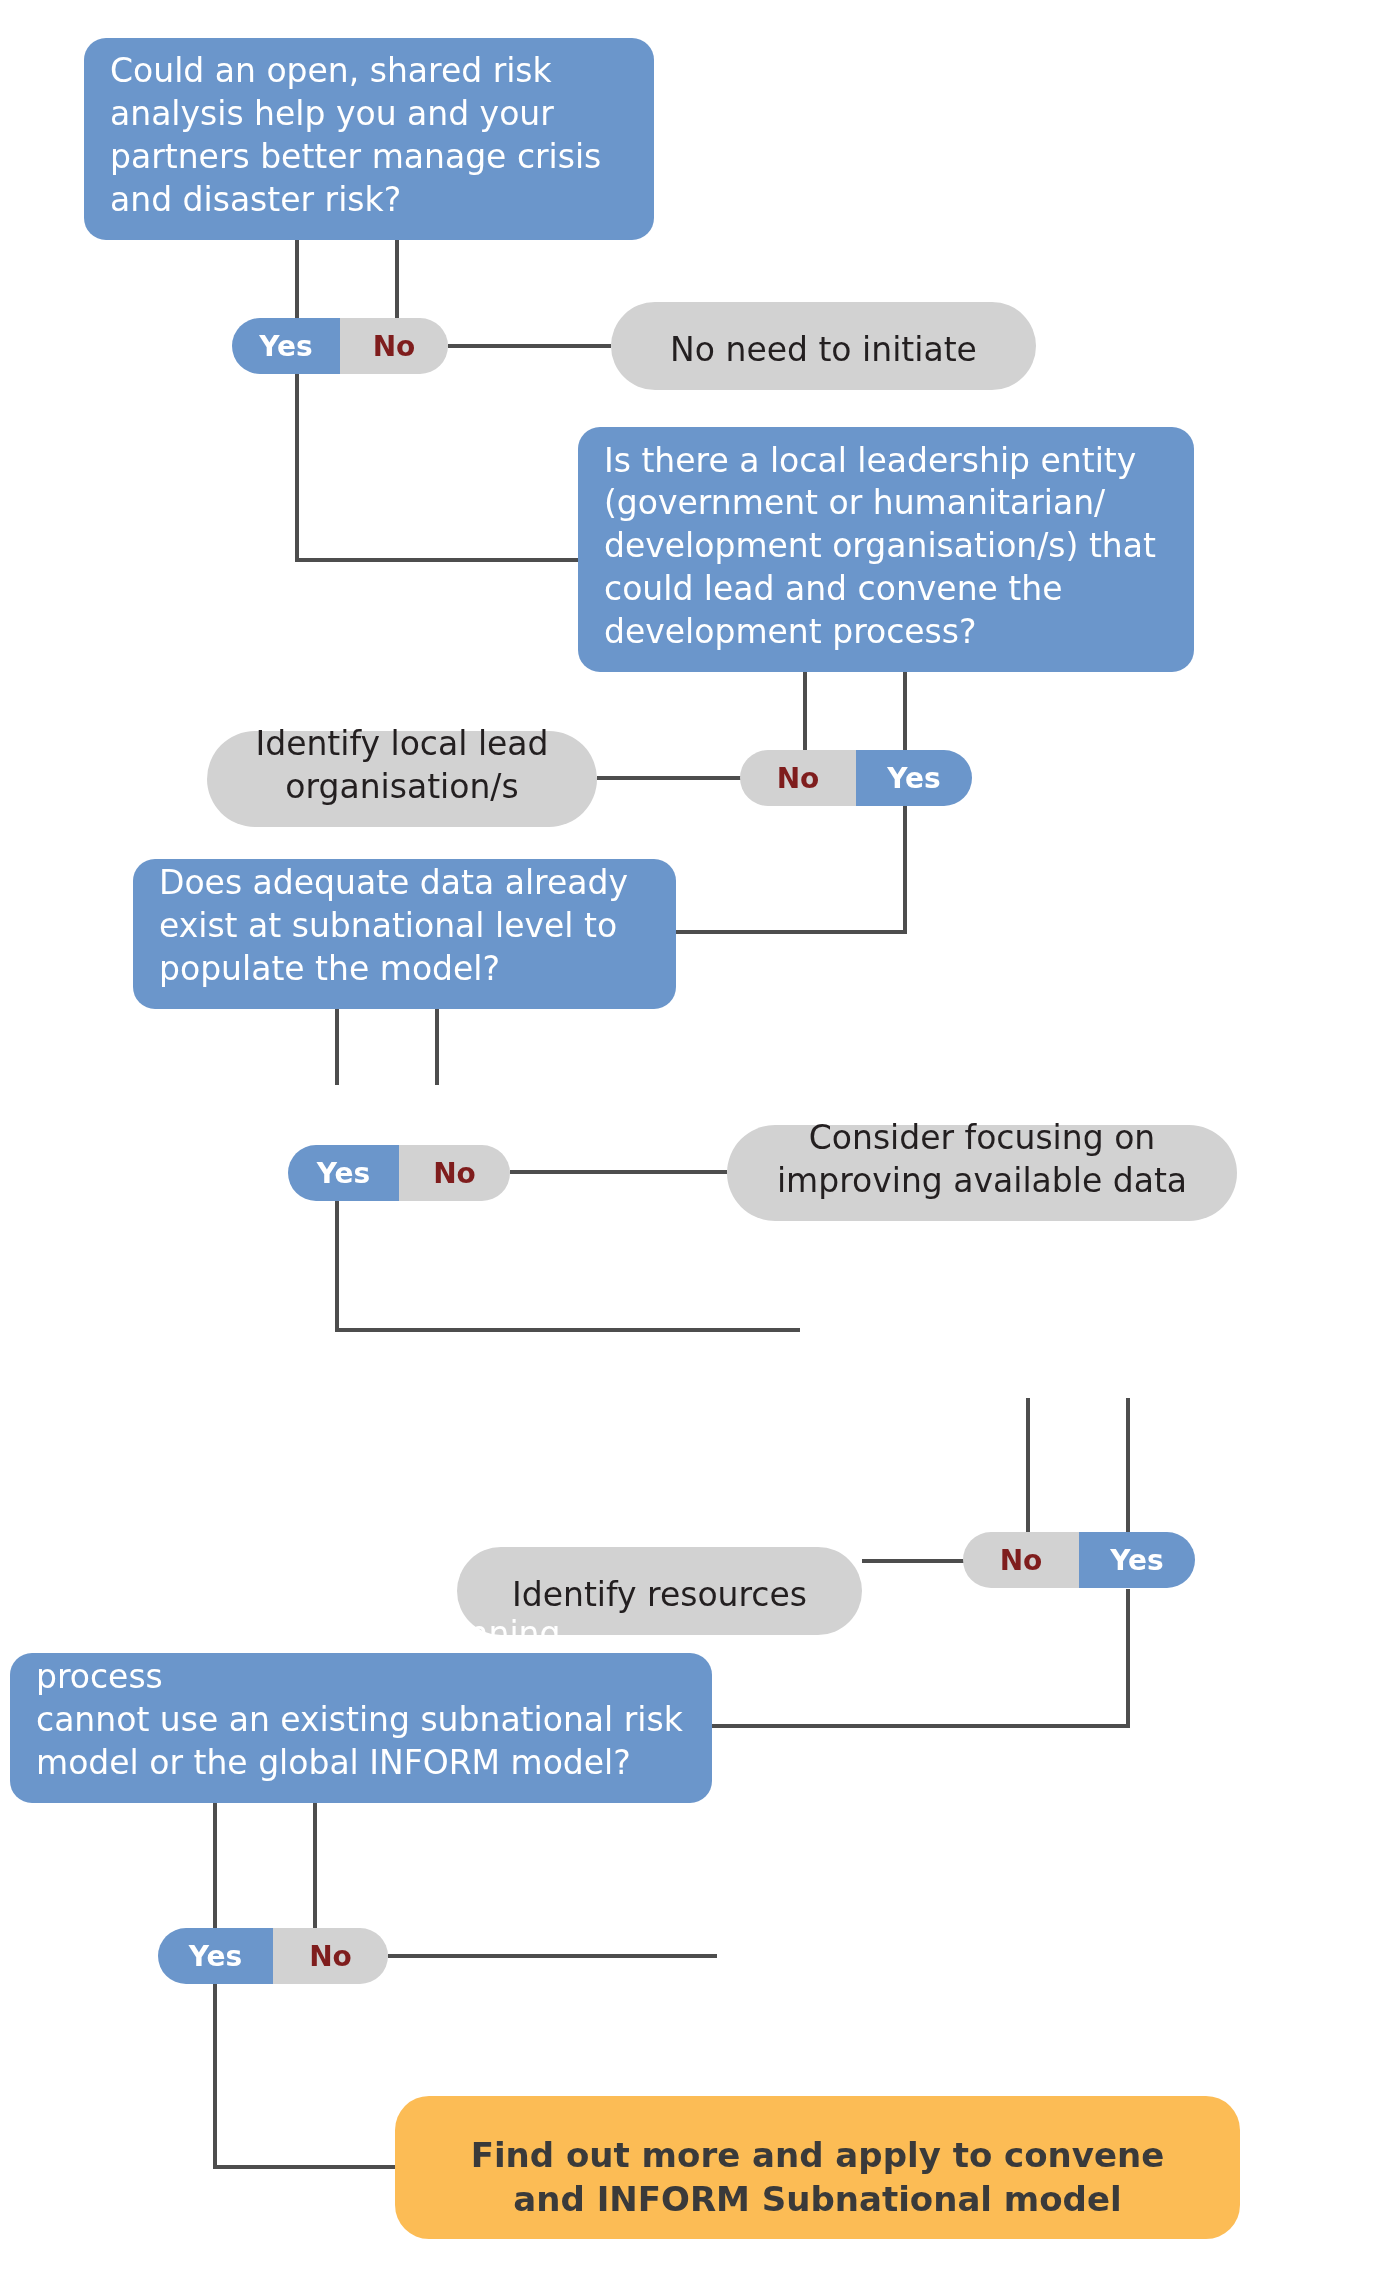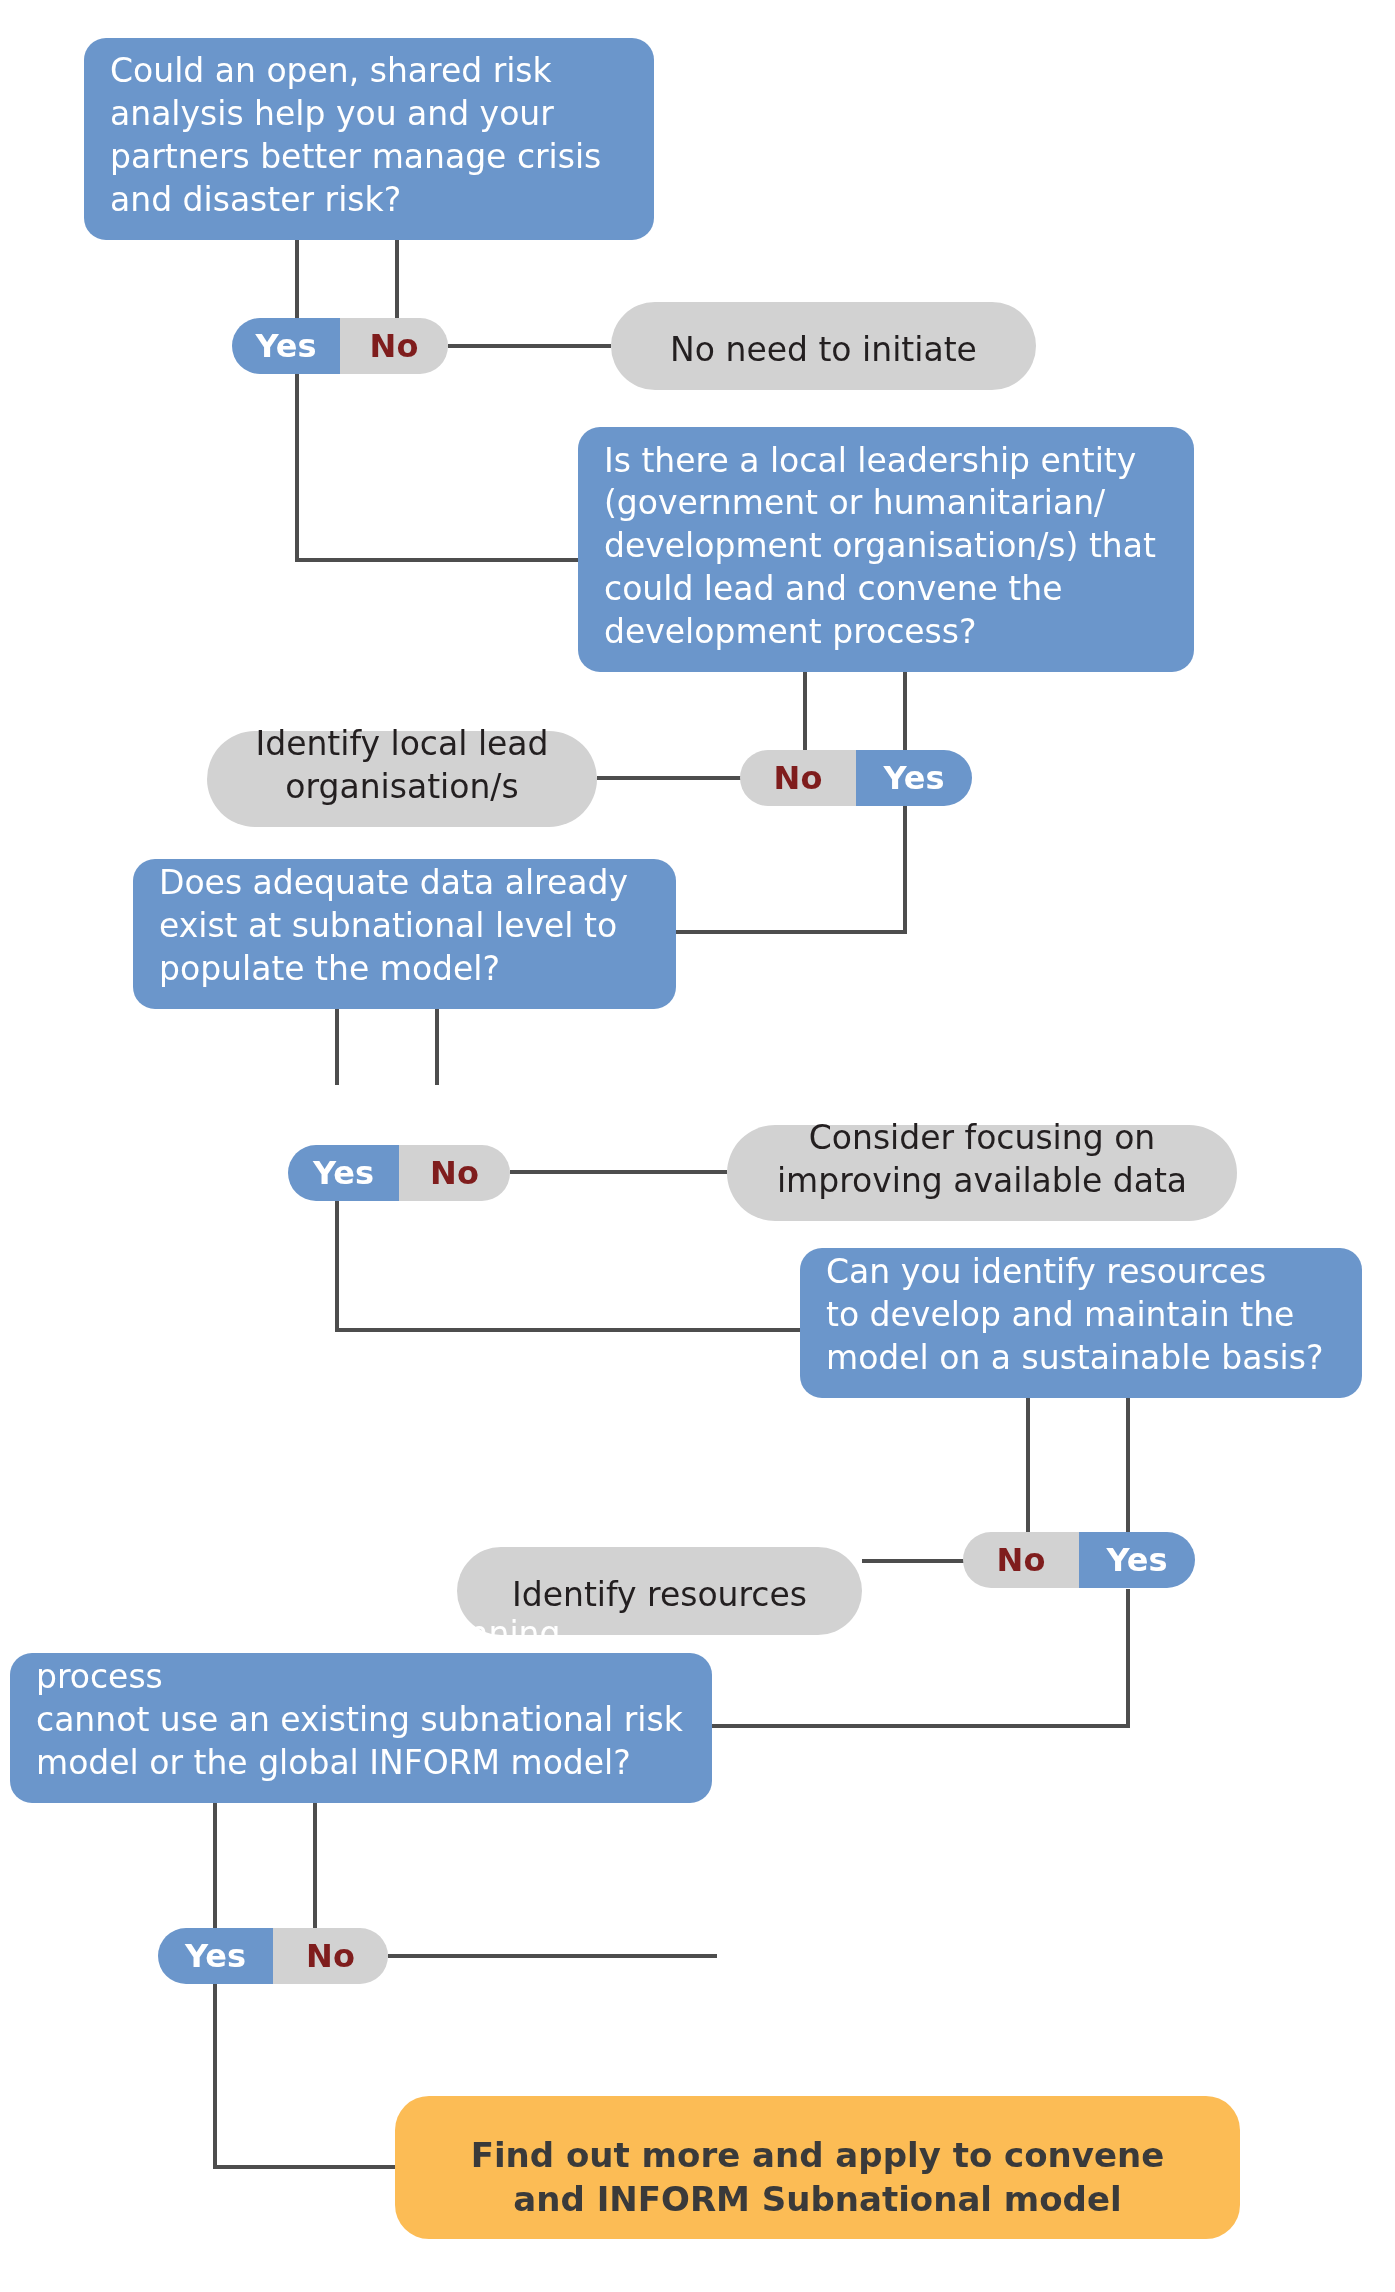--- a/index.html
+++ b/index.html
@@ -55,21 +55,21 @@
     font-weight: 700;
     justify-content: center;
     text-align: center;
   }
   .toggle {
     position: absolute;
     display: flex;
     height: 56px;
     border-radius: 28px;
     overflow: hidden;
-    font-size: 32px;
+    font-size: 28px;
     font-weight: 700;
   }
   .toggle .seg {
     display: flex;
     align-items: center;
     justify-content: center;
     height: 100%;
     padding: 0 6px;
   }
   .toggle .seg.yes {
@@ -169,25 +169,20 @@
   <div class="toggle" style="left:288px; top:1145px; width:222px;">
     <div class="seg yes" style="width:111px;">Yes</div>
     <div class="seg no" style="width:111px;">No</div>
   </div>
 
   <div class="node out-node" style="left:727px; top:1125px; width:510px; height:96px;">
     <span>Consider focusing on
 improving available data</span>
   </div>
 
-  <div class="node q-node" style="left:800px; top:1248px; width:562px; height:150px;">
-    <span>Can you identify resources
-to develop and maintain the
-model on a sustainable basis?</span>
-  </div>
 
   <div class="toggle" style="left:963px; top:1532px; width:232px;">
     <div class="seg no" style="width:116px;">No</div>
     <div class="seg yes" style="width:116px;">Yes</div>
   </div>
 
   <div class="node out-node" style="left:457px; top:1518px; width:405px; height:88px;margin-top:29px;">
     <span>Identify resources</span>
   </div>
 

